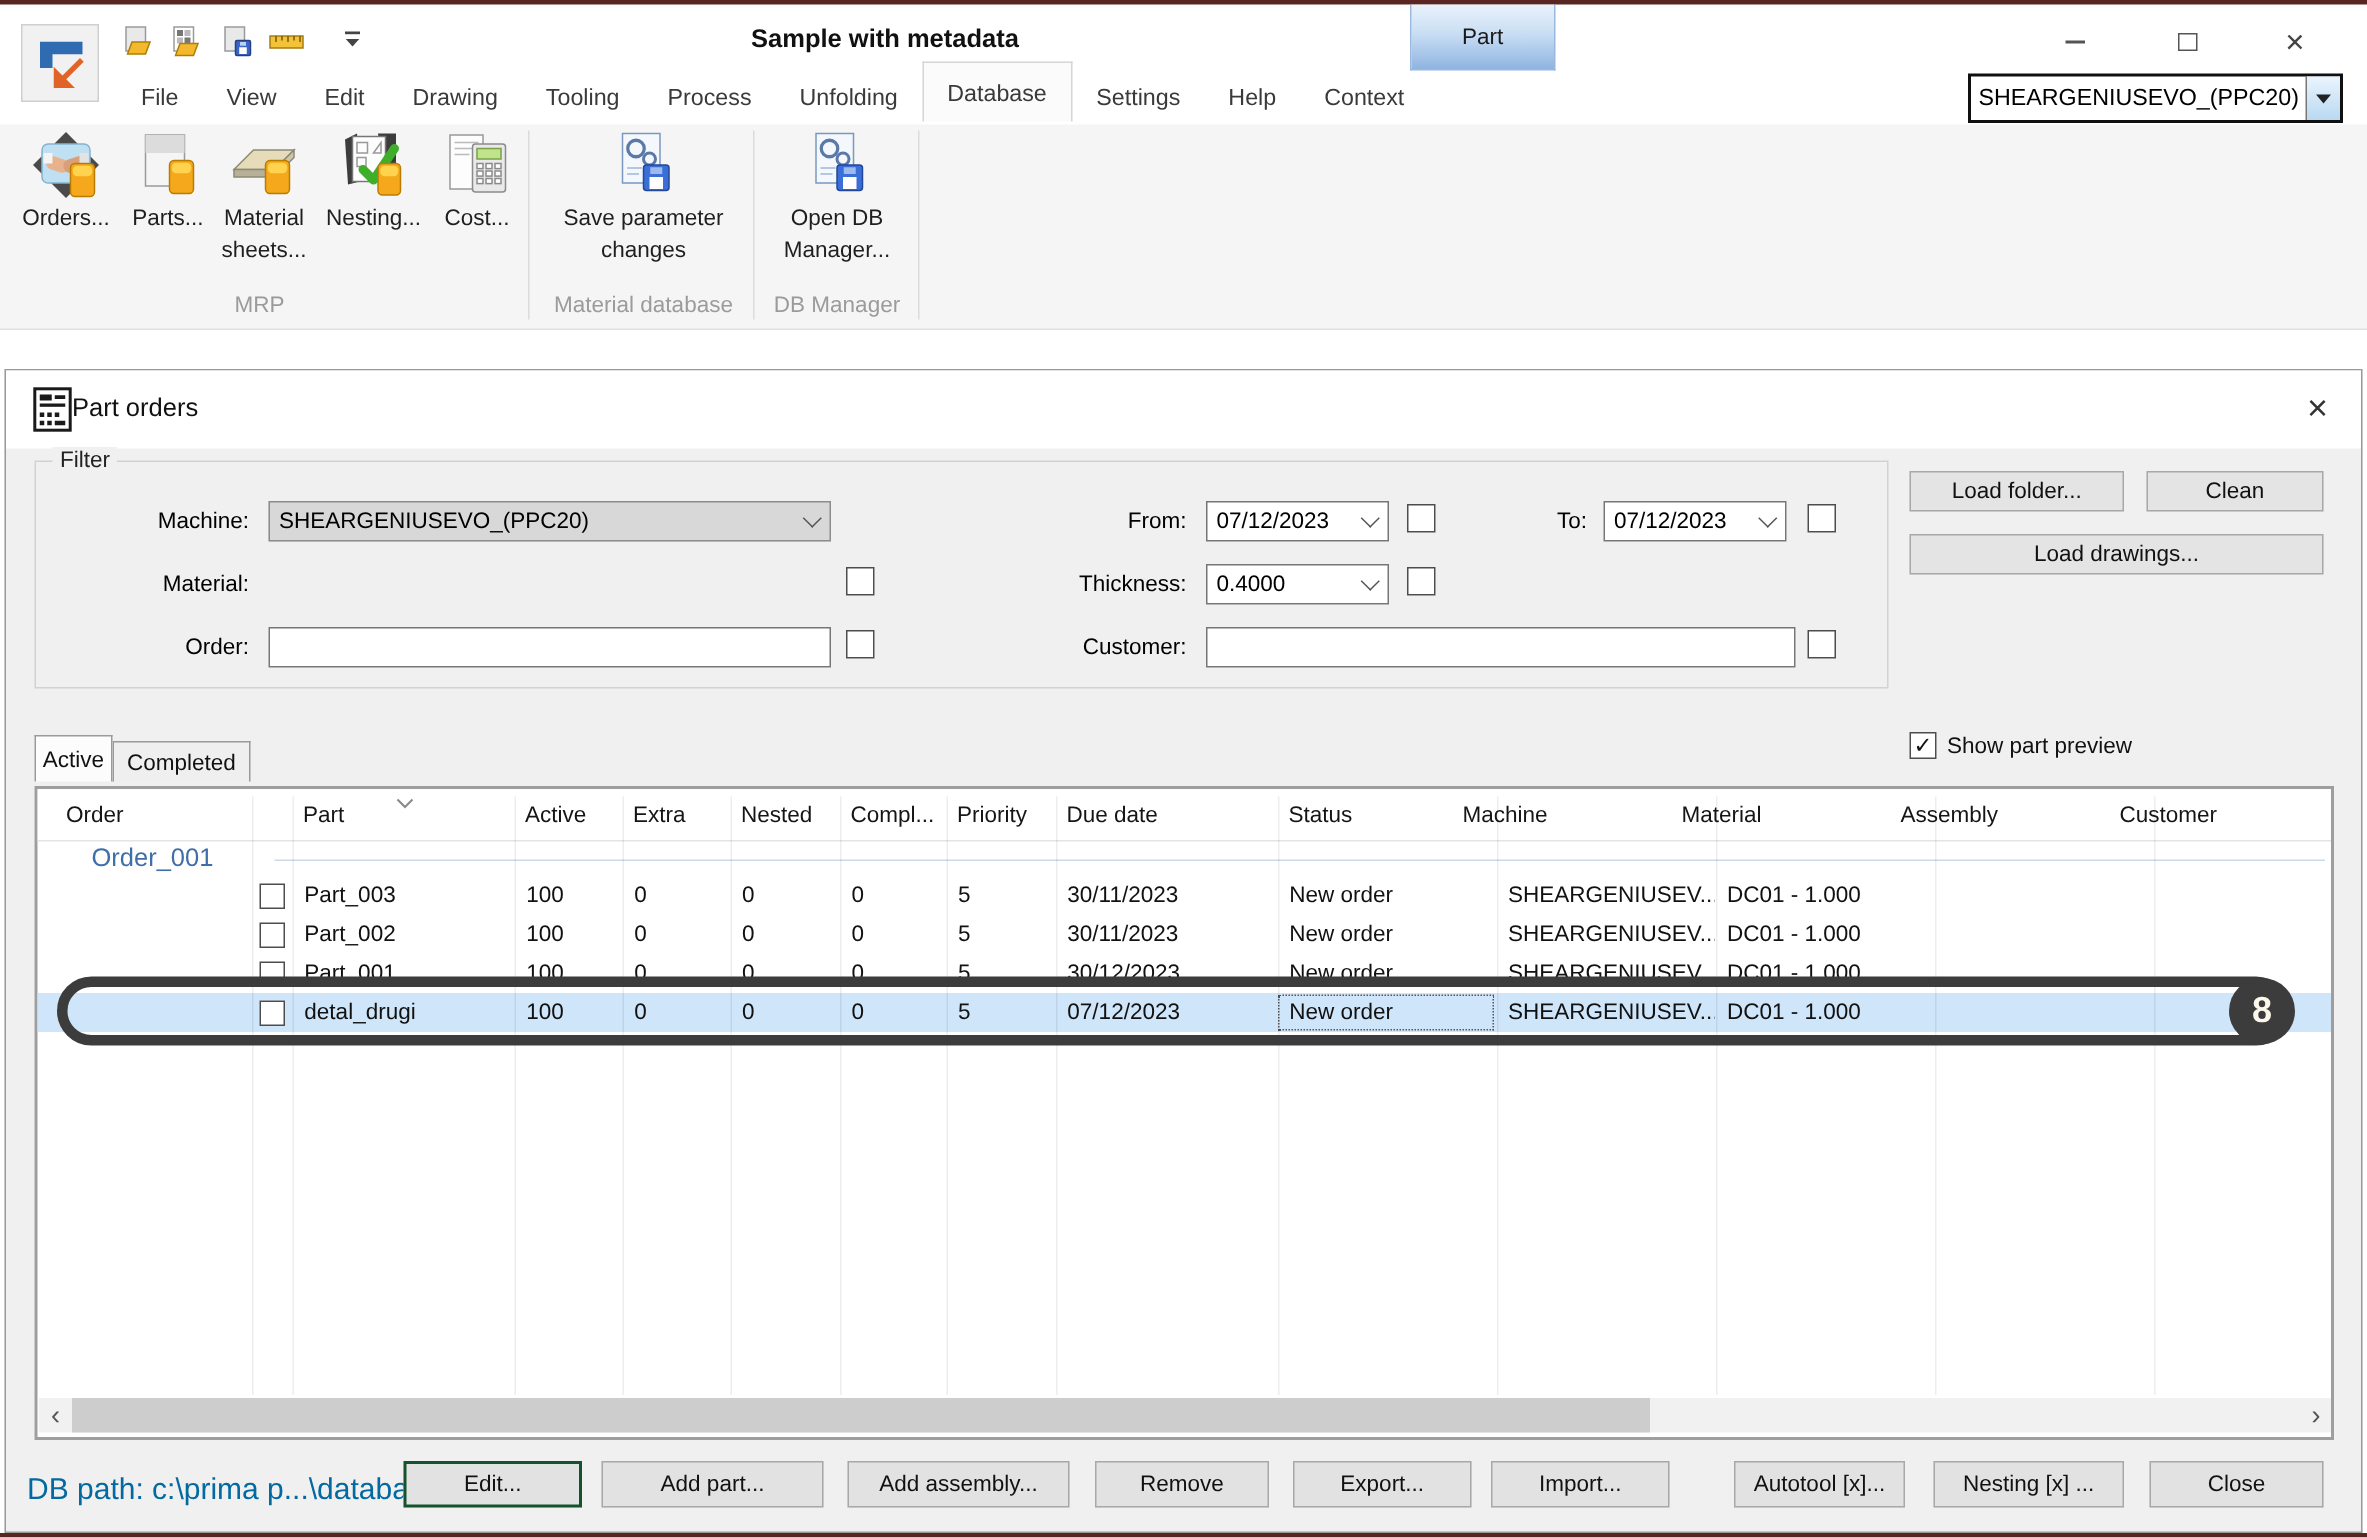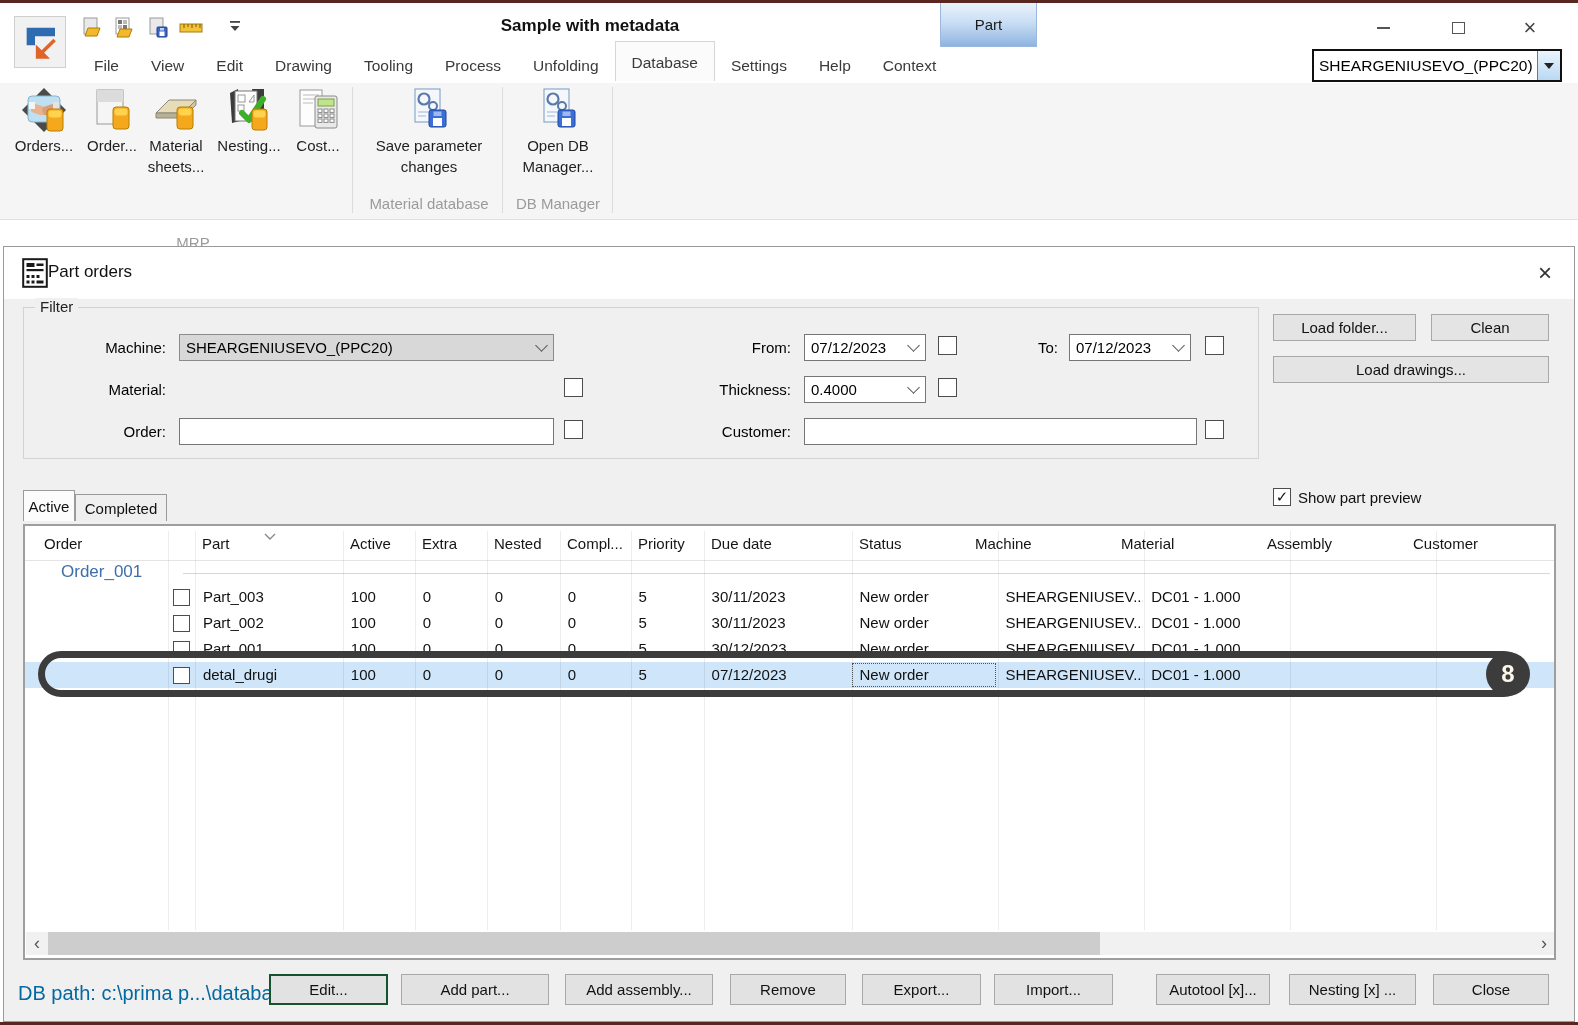--- a/index.html
+++ b/index.html
@@ -35,21 +35,21 @@
   .rb svg{display:block;margin:0 auto 2px auto;}
   .rb-orders{left:6px;width:76px;}
   .rb-parts{left:84px;width:56px;}
   .rb-material{left:140px;width:72px;}
   .rb-nesting{left:212px;width:74px;}
   .rb-cost{left:288px;width:60px;}
   .rb-saveparam{left:360px;width:138px;}
   .rb-opendb{left:509px;width:98px;}
   .rib-sep{position:absolute;top:4px;width:1px;height:126px;background:#dcdcdc;}
   .grp-label{position:absolute;top:112px;text-align:center;font-size:15px;color:#9b9b9b;}
-  .grp-mrp{left:22px;width:342px;margin-top:39px;}
+  .grp-mrp{left:2px;width:342px;}
   .grp-matdb{left:356px;width:146px;}
   .grp-dbm{left:506px;width:104px;}
   
   .dialog{left:3px;top:243px;width:1572px;height:776px;background:#f0f0f0;border:1px solid #9a9a9a;box-sizing:border-box;}
   .dlg-titlebar{left:0;top:0;width:100%;height:52px;background:#fff;}
   .dlg-title{left:44px;top:15px;font-size:17px;color:#111;}
   .dlg-icon{left:18px;top:11px;}
   .dlg-close{left:1524px;top:12px;width:34px;height:28px;display:flex;align-items:center;justify-content:center;font-size:24px;color:#333;}
   
   .fieldset{left:19px;top:60px;width:1236px;height:152px;border:1px solid #d2d2d2;box-sizing:border-box;}
@@ -201,21 +201,21 @@
       </svg>
       <span>Orders...</span>
     </div>
     <div class="rb rb-parts">
       <svg width="46" height="46" viewBox="0 0 46 46">
         <rect x="8" y="3" width="26" height="34" fill="#f5f5f5" stroke="#9a9a9a"></rect>
         <rect x="8" y="3" width="26" height="12" fill="#dcdcdc"></rect>
         <rect x="24" y="20" width="16" height="22" rx="3" fill="#f5a81c" stroke="#b97c00"></rect>
         <rect x="25.5" y="21.5" width="13" height="7" rx="3" fill="#ffd34d"></rect>
       </svg>
-      <span>Order...</span>
+      <span>Parts...</span>
     </div>
     <div class="rb rb-material">
       <svg width="46" height="46" viewBox="0 0 46 46">
         <polygon points="3,26 16,13 43,13 30,26" fill="#e6dcba" stroke="#8a8a75"></polygon>
         <polygon points="3,26 30,26 30,31 3,31" fill="#b9b099" stroke="#8a8a75"></polygon>
         <polygon points="30,26 43,13 43,18 30,31" fill="#cfc6a6" stroke="#8a8a75"></polygon>
         <rect x="24" y="20" width="16" height="22" rx="3" fill="#f5a81c" stroke="#b97c00"></rect>
         <rect x="25.5" y="21.5" width="13" height="7" rx="3" fill="#ffd34d"></rect>
       </svg>
       <span>Material sheets...</span>

